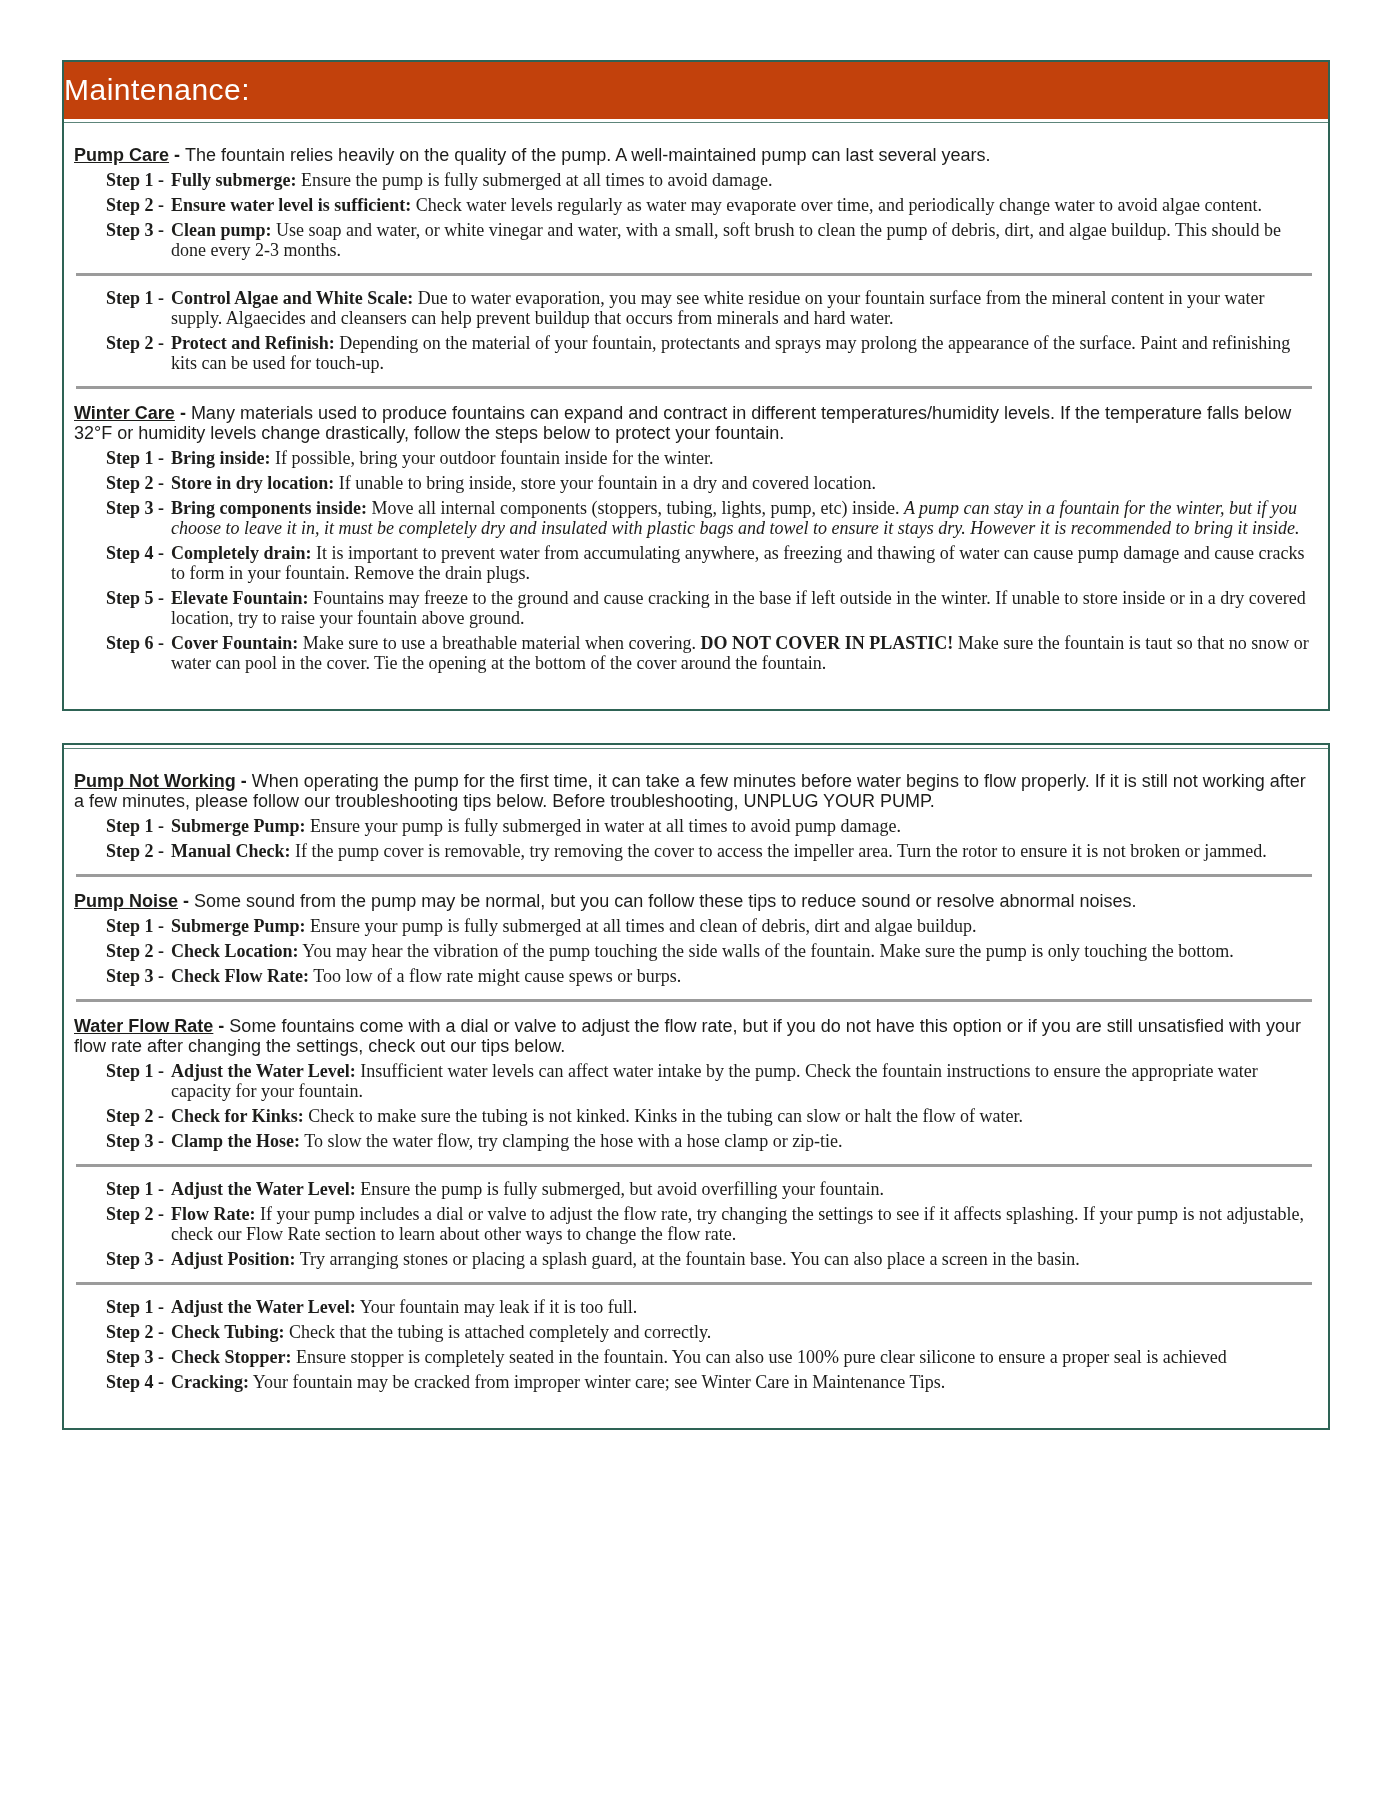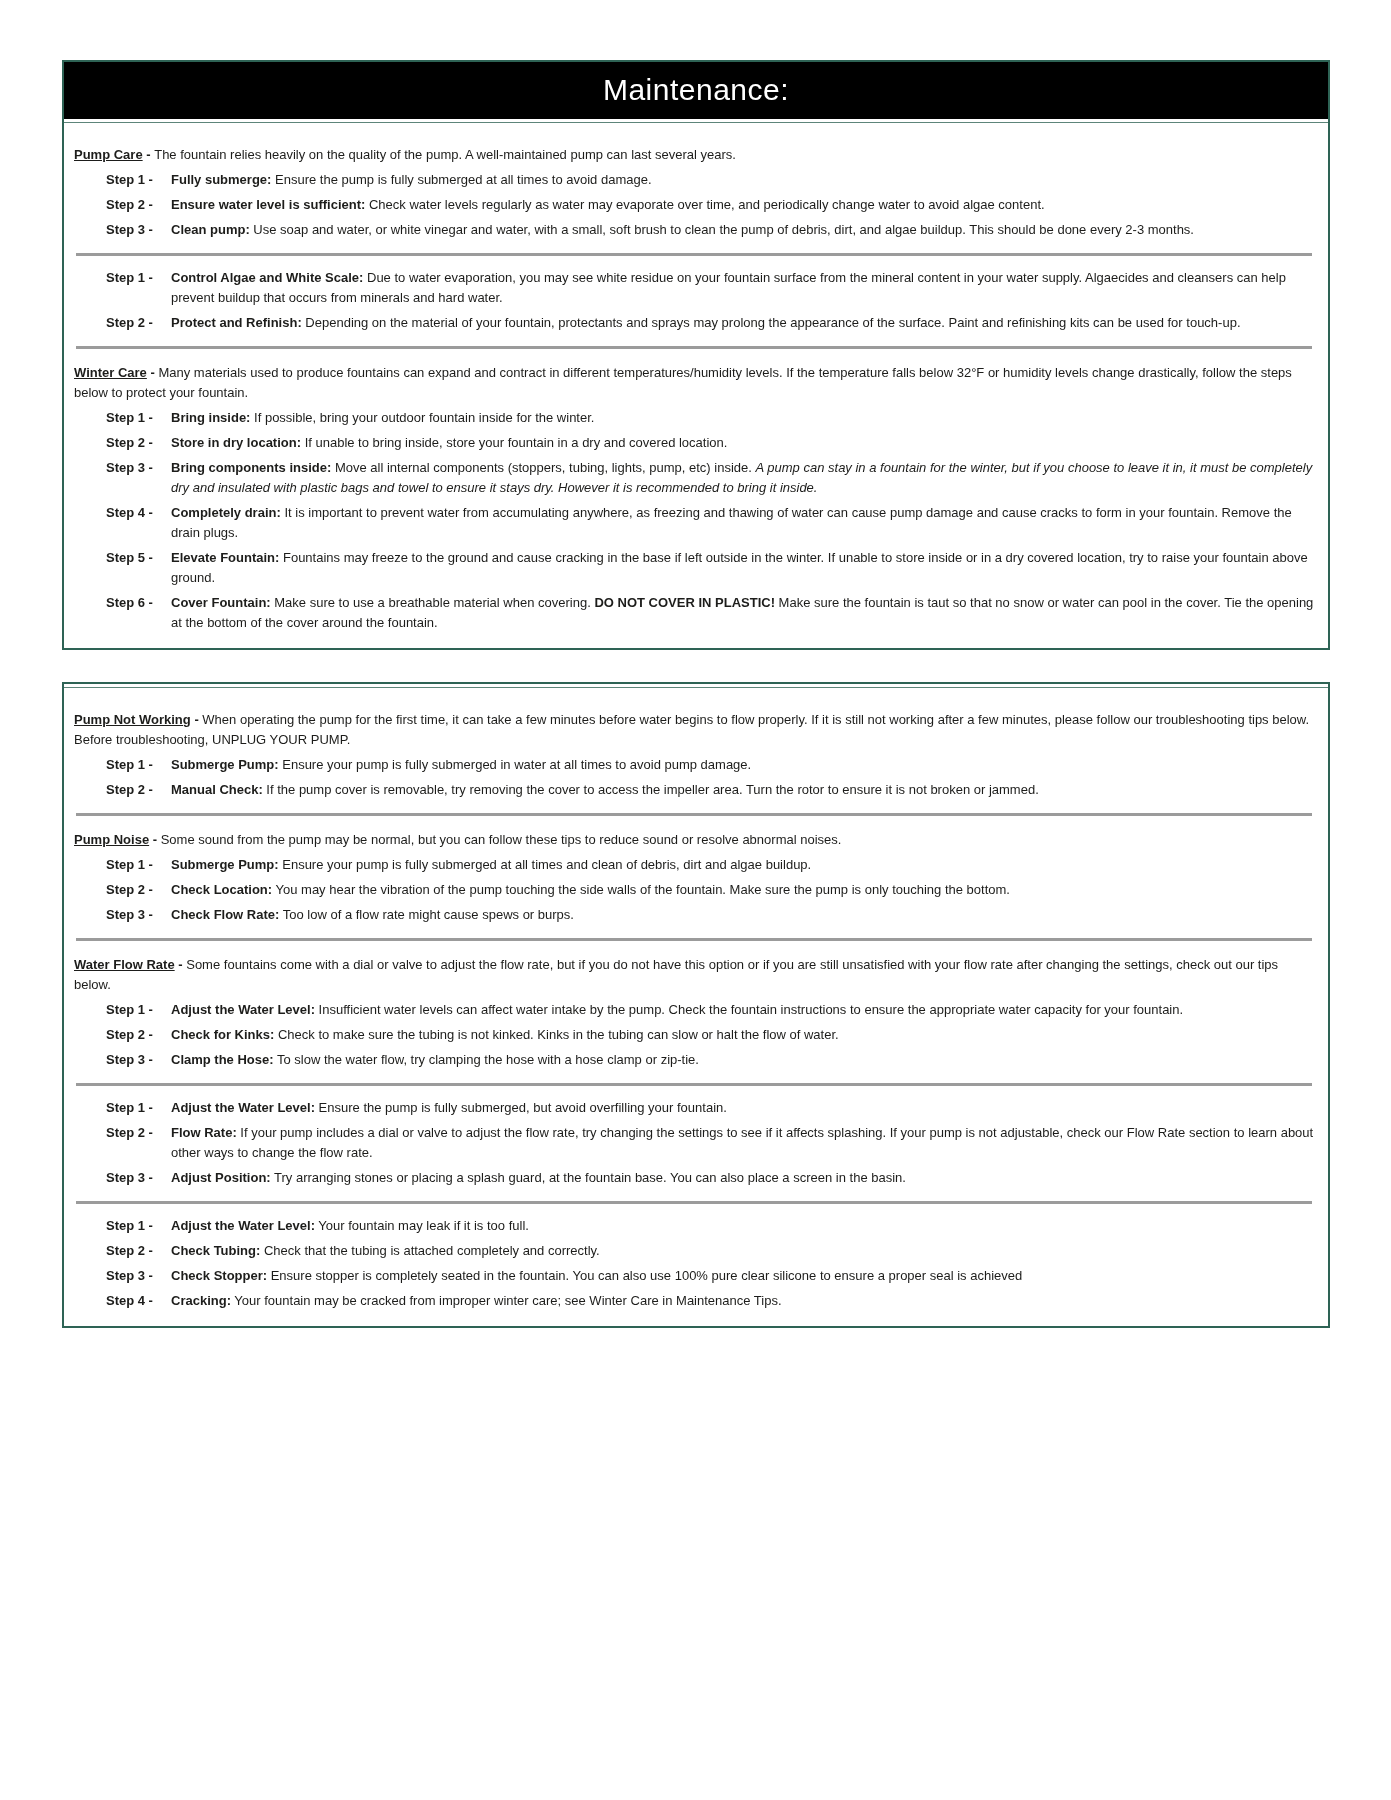--- a/index.html
+++ b/index.html
@@ -1,27 +1,27 @@
 <!DOCTYPE html>
 <html><head>
 <meta charset="utf-8">
 <style>
   html,body{margin:0;padding:0;background:#ffffff;}
   body{width:1391px;height:1800px;font-family:"Liberation Sans",sans-serif;color:#1d1d1b;-webkit-font-smoothing:antialiased;}
   .page{padding:60px 61px 0 62px;box-sizing:border-box;}
   .panel{border:2px solid #2e6355;margin-bottom:32px;background:#ffffff;}
-  .panel-header{background:#000000;color:#ffffff;text-align:center;font-size:30px;line-height:32px;padding:12px 0 13px 0;letter-spacing:0.5px;}
+  .panel-header{background:#c2410c;color:#ffffff;font-size:30px;line-height:32px;padding:12px 0 13px 0;letter-spacing:0.5px;}
   .hdr-gap{height:3px;background:#ffffff;}
   .thin-rule{height:1px;background:#5d857a;}
-  .panel-body{padding:8px 14px 15px 10px;font-size:13px;line-height:20px;}
+  .panel-body{padding:8px 14px 36px 10px;font-size:18px;line-height:20px;}
   .intro{margin:14px 0 4px 0;}
   .ghead{font-weight:bold;text-decoration:underline;}
   .dash{font-weight:bold;}
   .intro-bold{font-weight:normal;}
-  .step{display:flex;margin:5px 0 0 32px;}
+  .step{display:flex;margin:5px 0 0 32px;font-family:Liberation Serif, serif;}
   .slabel{flex:none;width:65px;font-weight:bold;}
   .sbody{flex:1;}
   .sbody b.title{font-weight:bold;}
   .sbody b.shout{font-weight:bold;}
   .sbody i{font-style:italic;}
   .divider{height:3px;background:#9b9b9b;margin:13px 2px 12px 2px;}
 </style>
 </head>
 <body>
 

